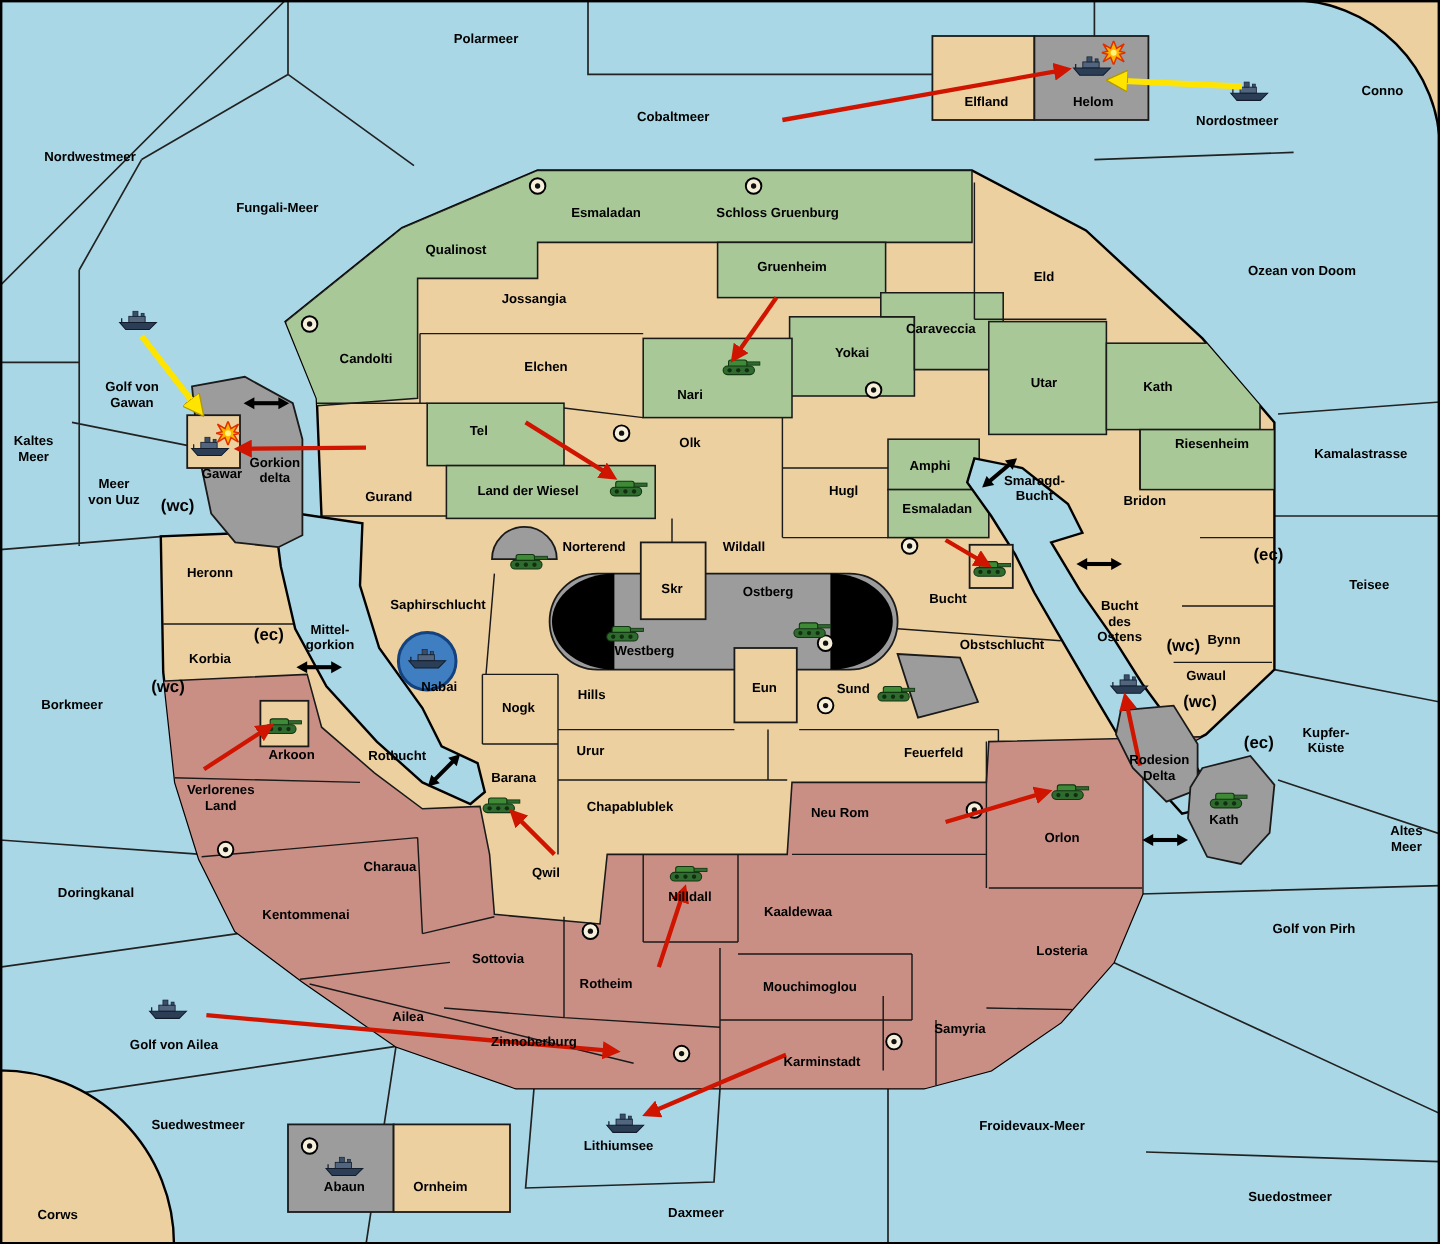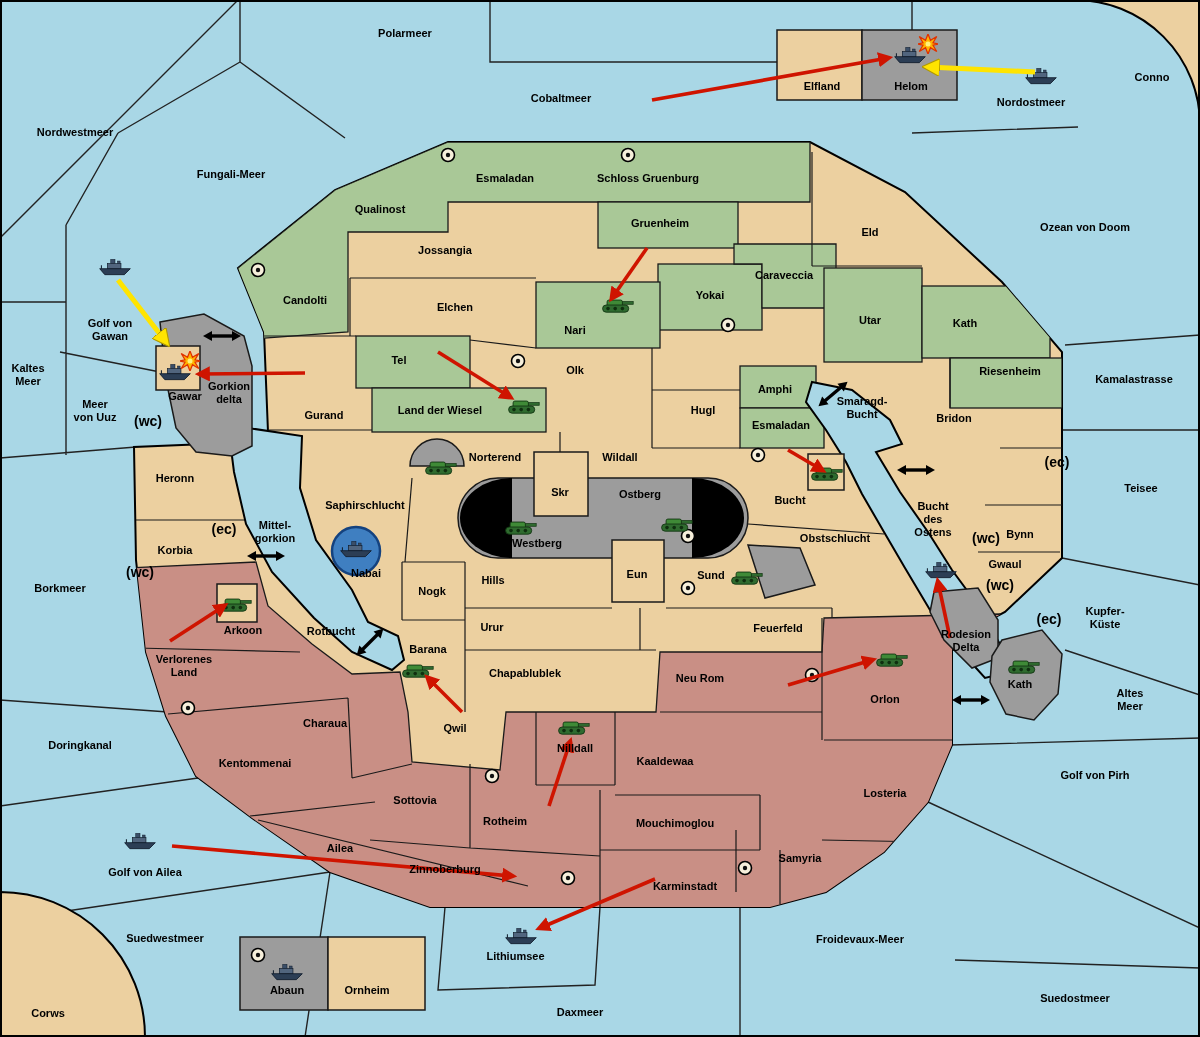--- a/index.html
+++ b/index.html
@@ -307,21 +307,21 @@
 Meer</div>
       <div class="map-label" style="left: 110px; top: 330px;">Golf von
 Gawan</div>
       <div class="map-label" style="left: 95px; top: 411px;">Meer
 von Uuz</div>
       <div class="map-label" style="left: 1134px; top: 379px;">Kamalastrasse</div>
       <div class="map-label" style="left: 1141px; top: 488px;">Teisee</div>
       <div class="map-label" style="left: 60px; top: 588px;">Borkmeer</div>
       <div class="map-label" style="left: 1105px; top: 618px;">Kupfer-
 Küste</div>
-      <div class="map-label" style="left: 1130px; top: 700px;">Altes
+      <div class="map-label" style="left: 1172px; top: 700px;">Altes
 Meer</div>
       <div class="map-label" style="left: 80px; top: 745px;">Doringkanal</div>
       <div class="map-label" style="left: 1095px; top: 775px;">Golf von Pirh</div>
       <div class="map-label" style="left: 145px; top: 872px;">Golf von Ailea</div>
       <div class="map-label" style="left: 165px; top: 938px;">Suedwestmeer</div>
       <div class="map-label" style="left: 860px; top: 939px;">Froidevaux-Meer</div>
       <div class="map-label" style="left: 580px; top: 1012px;">Daxmeer</div>
       <div class="map-label" style="left: 1075px; top: 998px;">Suedostmeer</div>
       <div class="map-label" style="left: 48px; top: 1013px;">Corws</div>
       <div class="map-label" style="left: 510px; top: 956px; padding-left: 11px;">Lithiumsee</div>

